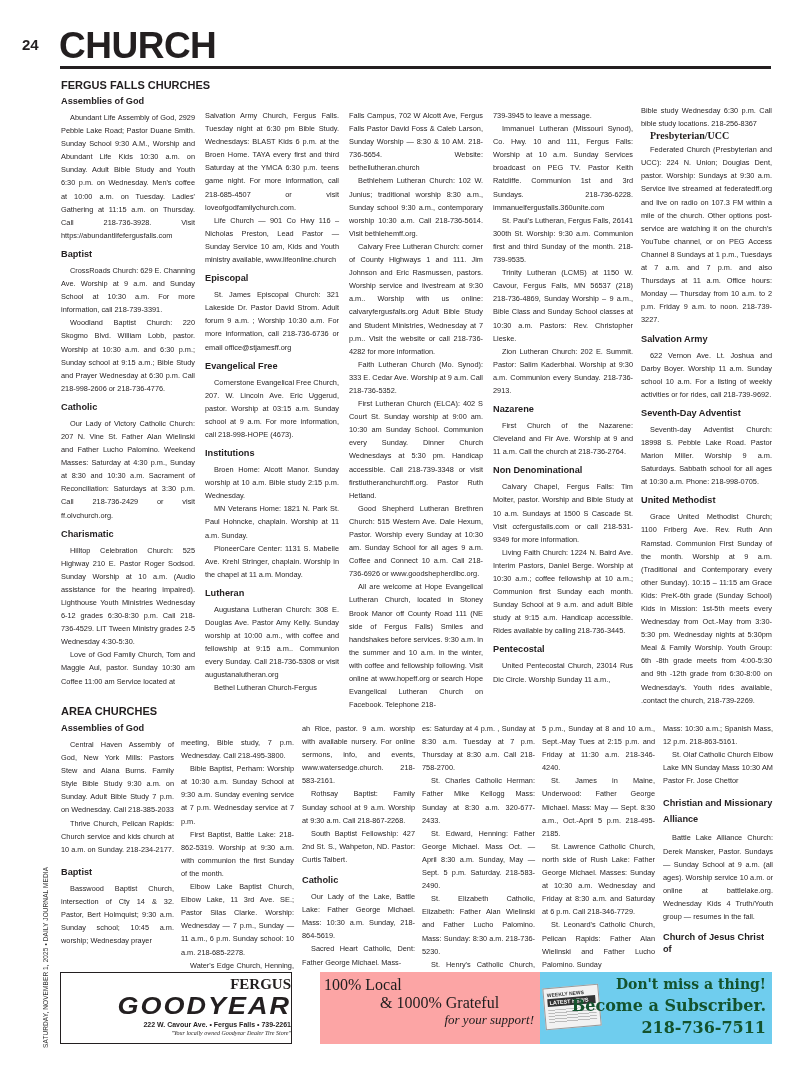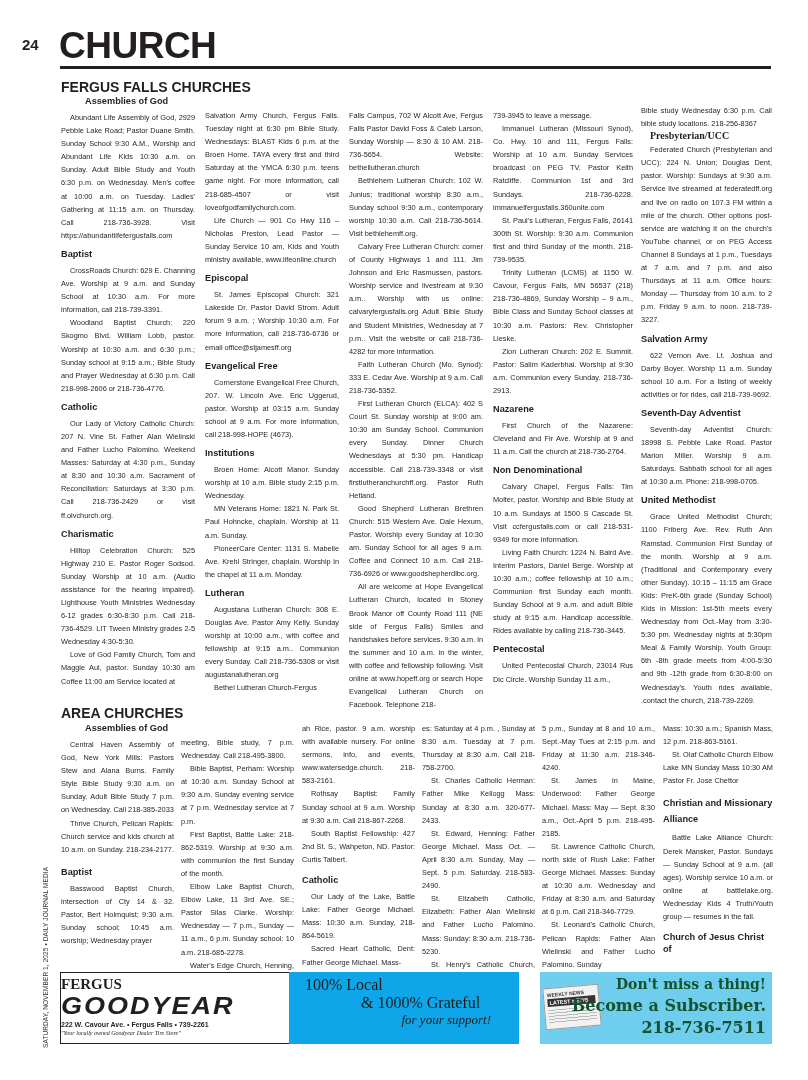--- a/index.html
+++ b/index.html
@@ -1,35 +1,35 @@
 <!DOCTYPE html>
 <html><head>
 <meta charset="utf-8">
 <style>
   html, body { margin: 0; padding: 0; background: #ffffff; }
   body { width: 808px; height: 1080px; position: relative; overflow: hidden; font-family: "Liberation Sans", sans-serif; color: #231f20; }
   .page-num { position: absolute; left: 22px; top: 36px; font-size: 15px; font-weight: bold; }
   .page-title { position: absolute; left: 59px; top: 27px; font-size: 37px; font-weight: bold; letter-spacing: -0.5px; line-height: 1; }
   .title-rule { position: absolute; left: 60px; top: 66px; width: 711px; height: 3px; background: #231f20; }
-  .section-head { position: absolute; font-size: 14px; font-weight: bold; }
+  .section-head { position: absolute; font-size: 11px; font-weight: bold; }
   .col { position: absolute; font-size: 7.35px; line-height: 13.1px; text-align: justify; }
   .col h3 { font-size: 9.2px; font-weight: bold; margin: 6px 0 4px 0; line-height: 12px; text-align: left; }
   .col h3.serif { font-family: "Liberation Serif", serif; font-size: 10px; margin: 0 0 1px 0; }
-  .col h3.first { margin-top: 0; margin-left: 24px; }
+  .col h3.first { margin-top: 0; }
   .col p { margin: 0; text-indent: 9px; }
   .col p.noindent { text-indent: 0; }
   .col p.last { margin-bottom: 6px; }
   .side-text { position: absolute; left: 42px; top: 1048px; transform-origin: 0 0; transform: rotate(-90deg); font-size: 6.5px; white-space: nowrap; color: #333; letter-spacing: 0.1px; }
   .ad { position: absolute; top: 972px; height: 72px; box-sizing: border-box; overflow: hidden; }
-  .ad-goodyear { left: 60px; width: 232px; border: 1.5px solid #231f20; background: #fff; text-align: left; }
+  .ad-goodyear { left: 60px; width: 232px; border: 1.5px solid #231f20; background: #fff; text-align: right; }
   .gy-top { font-family: "Liberation Serif", serif; font-weight: bold; font-size: 15px; line-height: 16px; margin-top: 3px; }
   .gy-brand { font-family: "Liberation Sans", sans-serif; font-weight: bold; font-style: italic; font-size: 27px; line-height: 28px; letter-spacing: 2px; transform: scaleY(0.92); }
   .gy-addr { font-size: 7px; font-weight: bold; line-height: 9px; }
   .gy-tag { font-family: "Liberation Serif", serif; font-style: italic; font-size: 6px; line-height: 8px; }
-  .ad-local { left: 289px; width: 230px; background: #0ea5e9; padding: 4px 16px; }
+  .ad-local { left: 320px; width: 230px; background: #fca5a5; padding: 4px 4px; }
   .lc-1 { font-family: "Liberation Serif", serif; font-size: 16px; line-height: 18px; color: #1d1d1d; }
   .lc-2 { font-family: "Liberation Serif", serif; font-size: 16px; line-height: 18px; color: #1d1d1d; margin-left: 56px; }
   .lc-3 { font-family: "Liberation Serif", serif; font-style: italic; font-size: 13px; line-height: 16px; color: #1d1d1d; text-align: right; padding-right: 12px; }
   .ad-sub { left: 540px; width: 232px; background: #6fcdee; }
   .np-icon { position: absolute; left: 4px; top: 14px; width: 54px; height: 40px; background: #f2f2f2; border: 1px solid #999; transform: rotate(-5deg); }
   .np-icon .np-title { font-size: 5px; font-weight: bold; padding: 3px 3px 1px 3px; color: #333; }
   .np-icon .np-band { background: #333; color: #fff; font-size: 5.5px; font-weight: bold; margin: 0 3px; padding: 1px 2px; }
   .np-icon .np-lines { margin: 3px; height: 14px; background: repeating-linear-gradient(180deg, #bbb 0 1px, transparent 1px 3px); }
   .sub-line { position: absolute; right: 6px; font-family: "DejaVu Serif", serif; font-weight: bold; color: #14532d; text-align: right; white-space: nowrap; }
   .sub-1 { top: 4px; font-size: 14px; }

